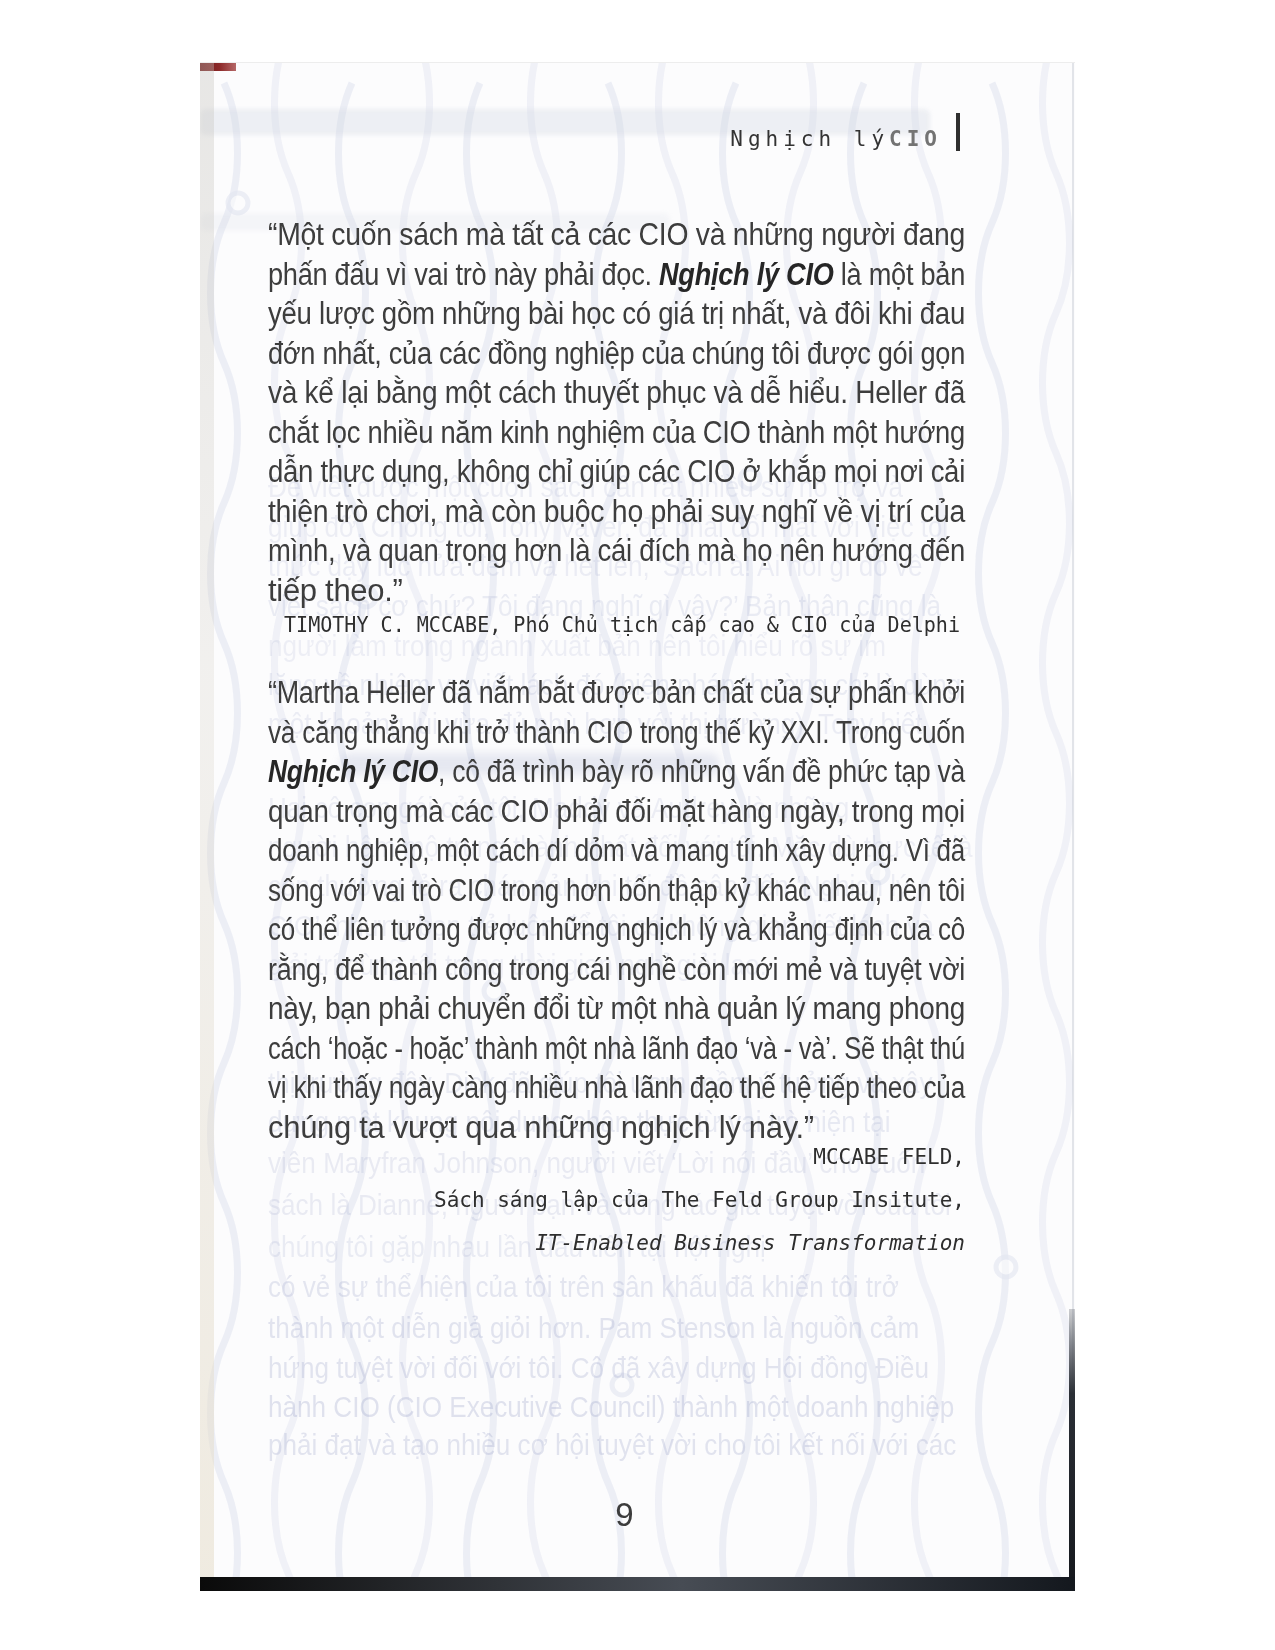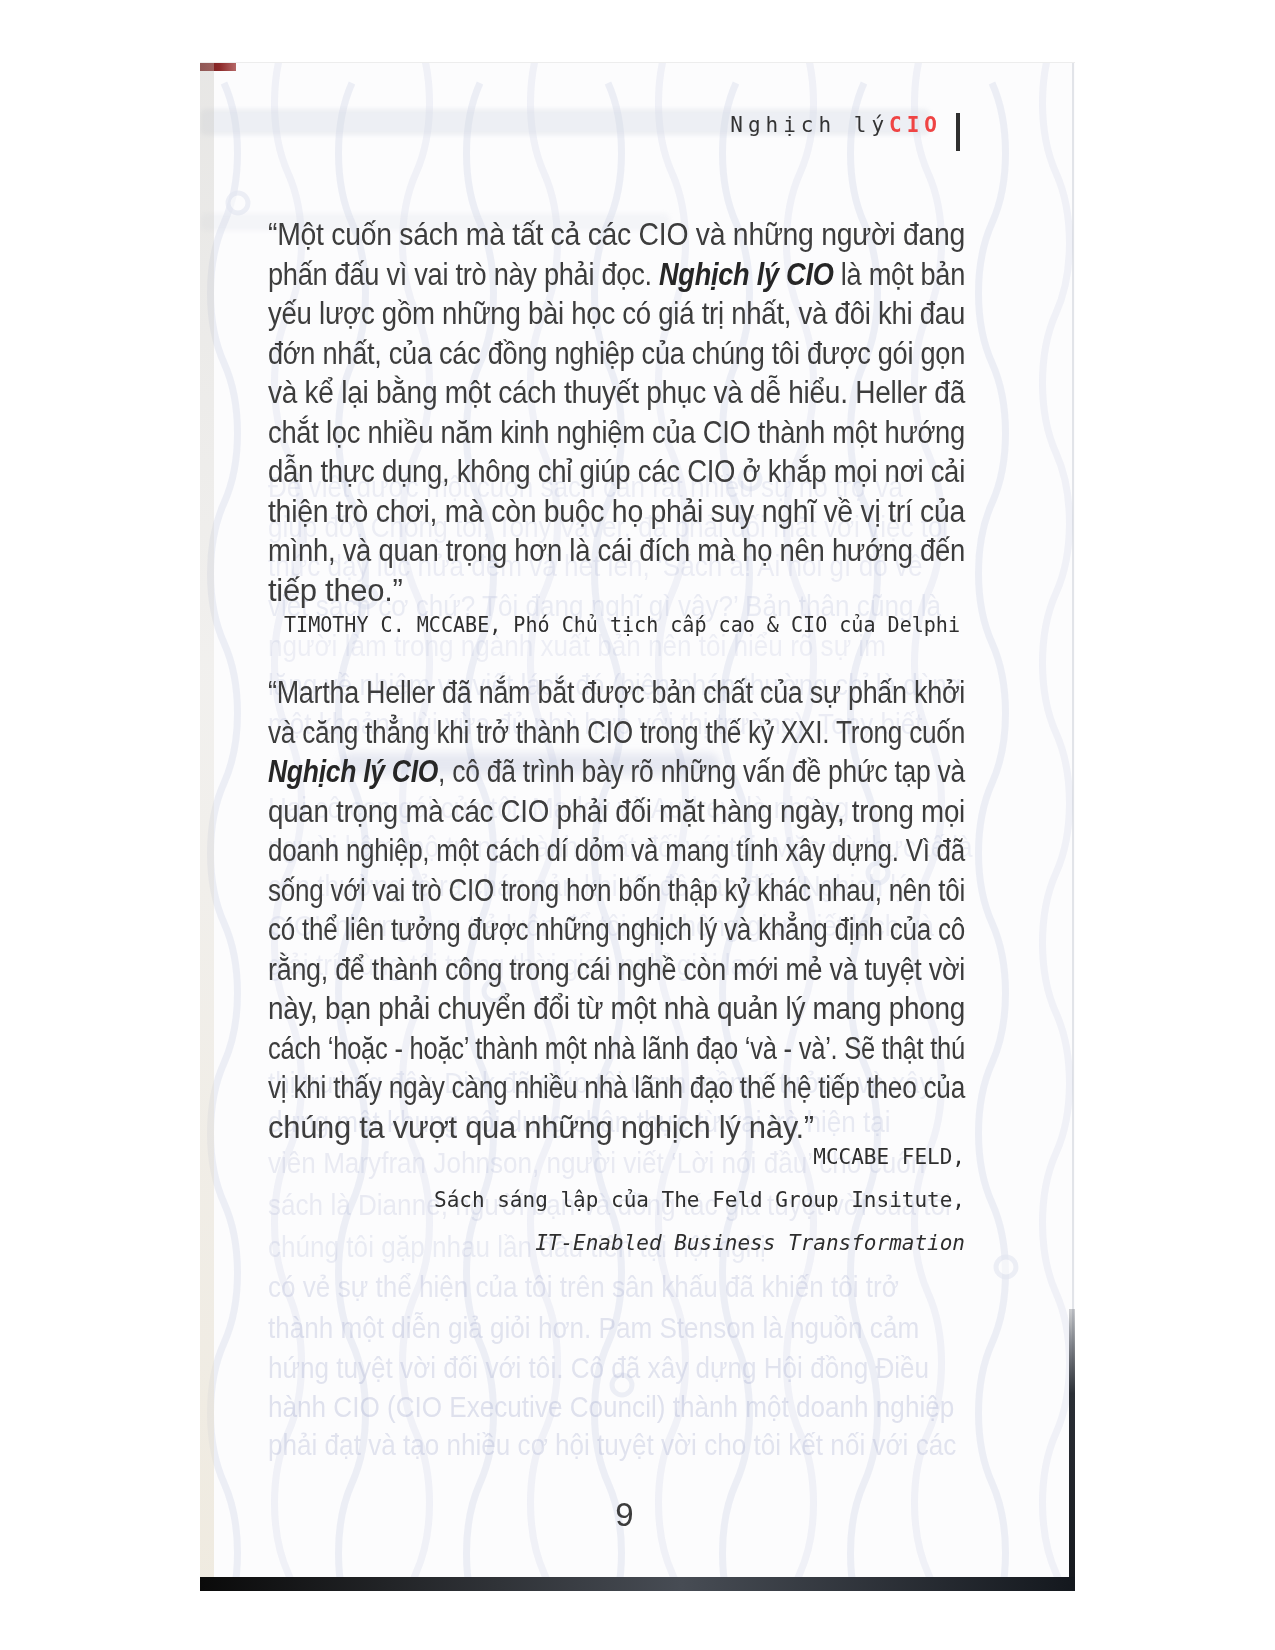--- a/index.html
+++ b/index.html
@@ -14,23 +14,23 @@
   .left-edge{position:absolute;left:0;top:0;width:14px;height:100%;
              background:linear-gradient(180deg,rgba(198,196,190,.38),rgba(210,205,194,.25) 40%,rgba(231,223,205,.6));}
   .band{position:absolute;background:rgba(210,216,226,.35);border-radius:6px;filter:blur(2px);}
   .right-edge-light{position:absolute;right:1px;top:0;width:2px;height:100%;background:rgba(204,208,216,.55);}
   .right-edge-dark{position:absolute;right:0;top:1246px;width:6px;bottom:0;
                    background:linear-gradient(180deg,rgba(60,66,75,.25),#2b2f36 30%,#15181d);}
   .bottom-bar{position:absolute;left:0;bottom:0;width:100%;height:14px;
               background:linear-gradient(90deg,#0a0a0a,#474c54 55%,#14181e);}
   .ghost-bold-band{position:absolute;height:22px;background:rgba(120,130,180,.16);filter:blur(4px);border-radius:10px;}
   
-  #header{position:absolute;top:50px;right:115px;display:flex;align-items:flex-start;
+  #header{position:absolute;top:50px;right:115px;display:flex;align-items:flex-end;
           font-family:"DejaVu Sans Mono",monospace;font-size:21px;color:#333;letter-spacing:5px;}
-  #header .hdr-bold{font-weight:bold;color:#ef4444;}
+  #header .hdr-bold{font-weight:bold;color:#737373;}
   #header .hdr-bar{display:inline-block;width:4px;height:38px;background:#2f2f2f;margin-left:14px;}
   
   .col{position:absolute;left:68px;width:697px;}
   .lineRow{height:39.5px;overflow:visible;}
   .line{display:inline-block;white-space:nowrap;line-height:39.5px;font-size:31px;
         color:#3d3d3d;letter-spacing:-.3px;transform-origin:left center;}
   .seg-b{font-weight:bold;font-style:italic;color:#262626;}
   .seg-i{font-style:italic;}
   #attr1{position:absolute;left:68px;top:541px;width:697px;height:43px;}
   #attr1 .line{font-family:"DejaVu Sans Mono",monospace;font-size:21px;color:#2e2e2e;

